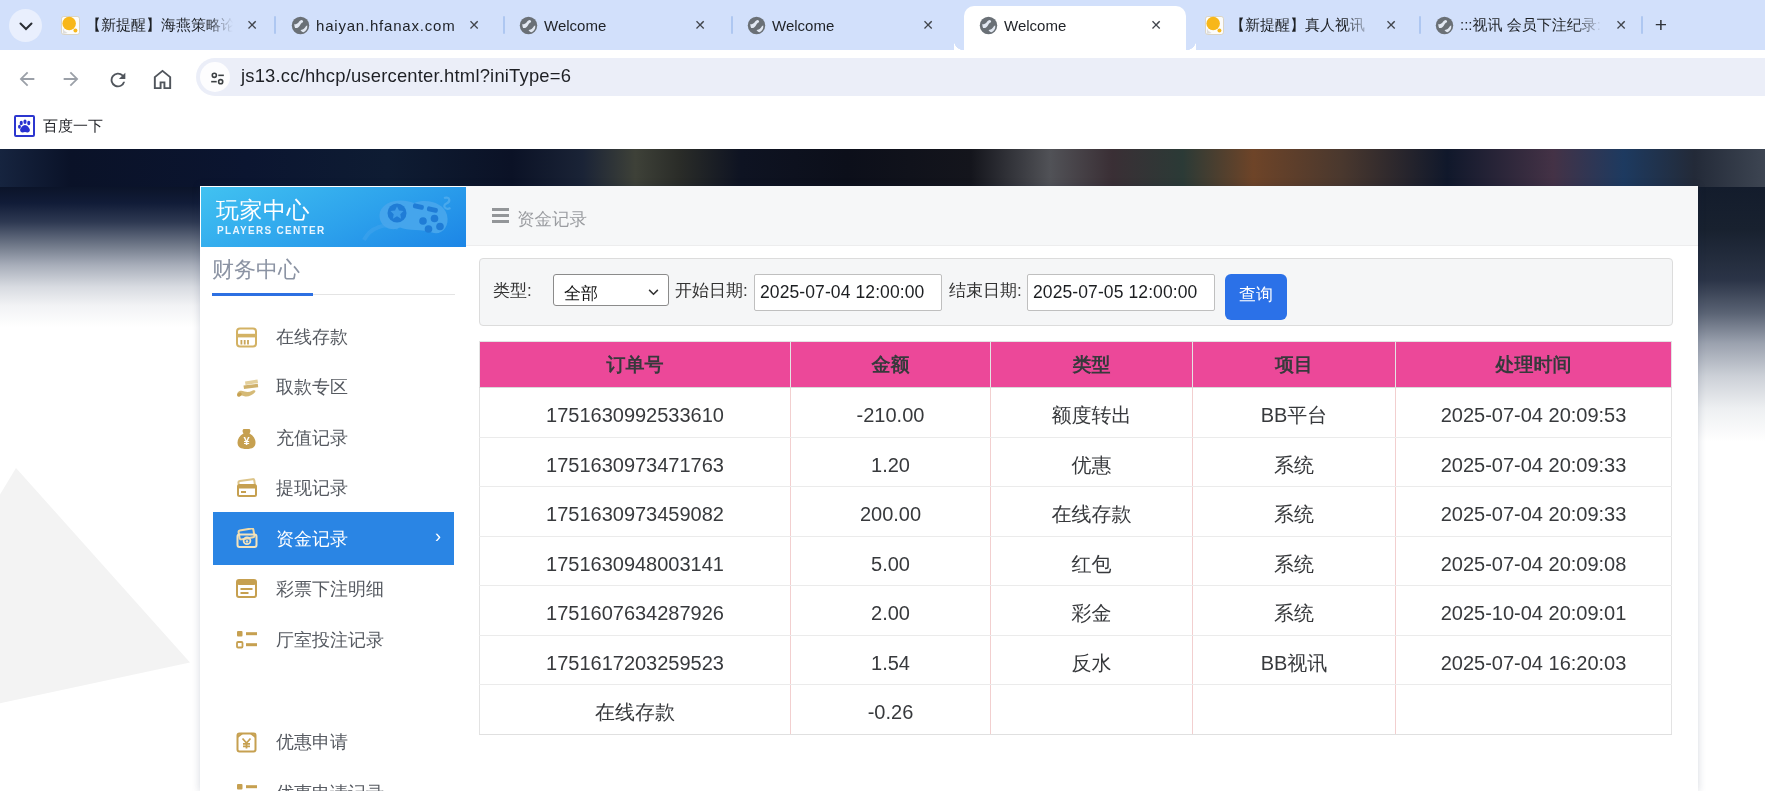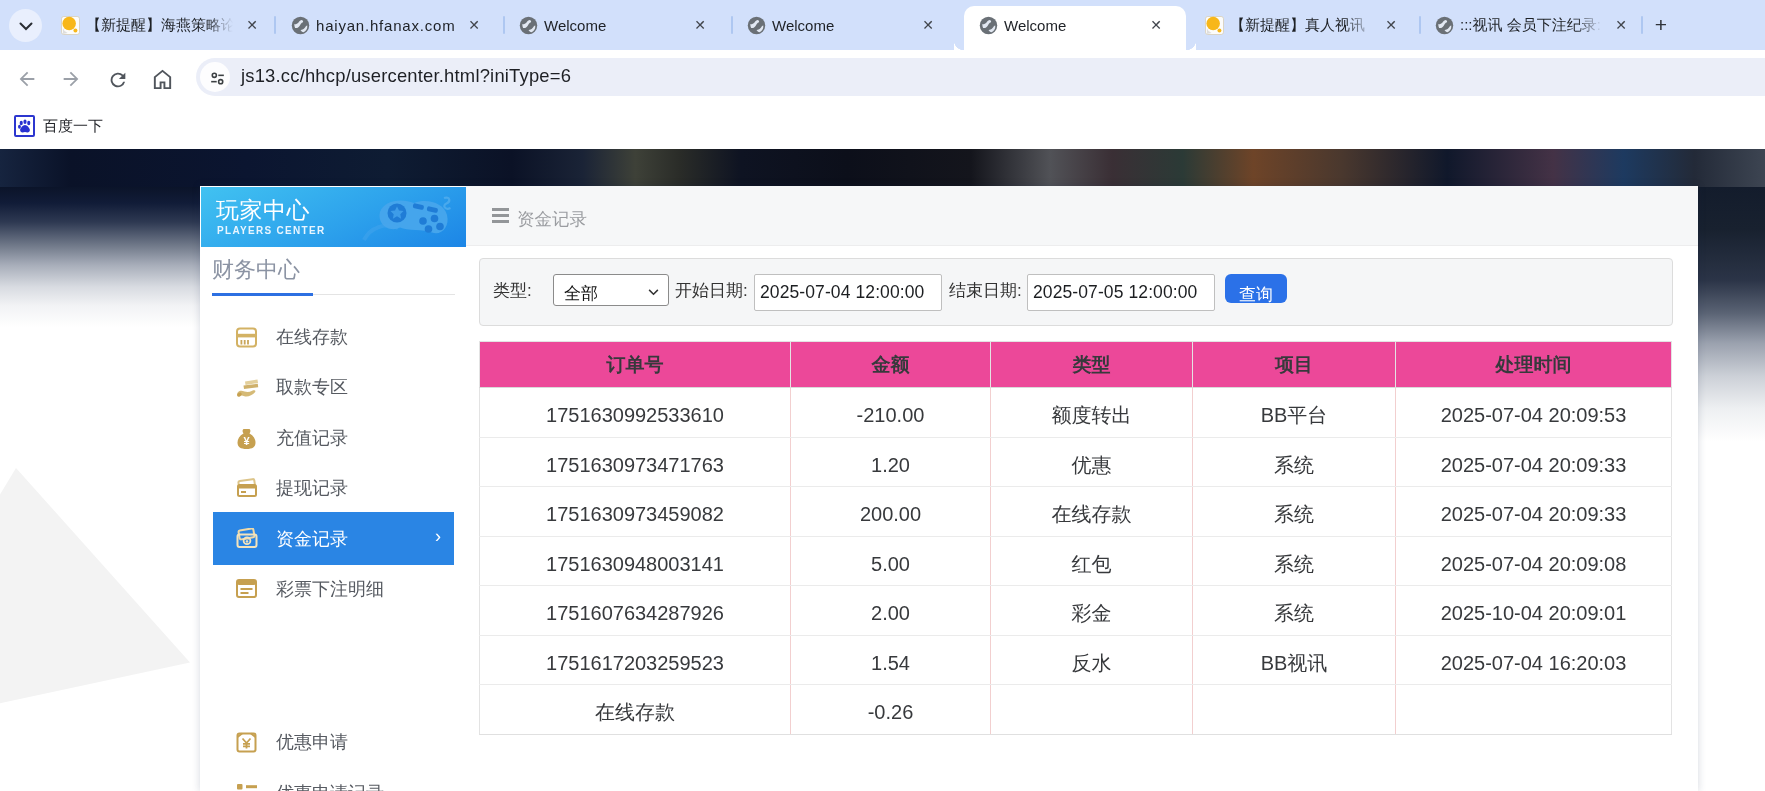--- a/index.html
+++ b/index.html
@@ -56,21 +56,21 @@
 
 #content{position:absolute;left:266px;top:0;width:1232px;height:606px;background:#fff}
 #chead{position:absolute;left:0;top:0;width:1232px;height:60px;background:#f6f7f8;border-bottom:1px solid #ededee}
 #ham{position:absolute;left:26px;top:22px;width:17px;height:15px}
 #cheadt{position:absolute;left:51px;top:21px;font-size:17.5px;color:#9b9da1;font-weight:300}
 #fbox{position:absolute;left:13px;top:72px;width:1194px;height:68px;background:#f5f6f7;border:1px solid #dcdcdc;border-radius:4px}
 .flab{position:absolute;top:20px;font-size:17px;color:#333}
 #fsel{position:absolute;left:73px;top:15px;width:116px;height:32px;background:#fff;border:1px solid #8b8b8b;border-radius:3px;font-size:17px;color:#111;padding:7px 6px 0 10px}
 #fsel .chev{position:absolute;right:9px;top:14px}
 .finp{position:absolute;top:15px;width:188px;height:37px;background:#fff;border:1px solid #bfbfbf;border-radius:2px;font-size:17.5px;color:#1c1e21;padding:7px 0 0 5px;letter-spacing:0.1px}
-#fbtn{position:absolute;left:745px;top:15px;width:62px;height:29px;background:#2b71e8;border-radius:6px;color:#fff;font-size:17px;text-align:center;padding-top:9px}
+#fbtn{position:absolute;left:745px;top:15px;width:62px;height:46px;background:#2b71e8;border-radius:6px;color:#fff;font-size:17px;text-align:center;padding-top:9px}
 table{position:absolute;left:13px;top:155px;width:1192px;border-collapse:collapse;table-layout:fixed;font-size:20px;color:#37393c}
 th{background:#ec4899;font-weight:bold;font-size:19px;height:46px;border:1px solid #e3e3e3;border-bottom:1px solid #d9d9d9}
 td{height:49.5px;padding-top:7px;text-align:center;border-bottom:1px solid #ebebeb;border-left:1px solid #f2cfcf;border-right:1px solid #f2cfcf}
 td:first-child,th:first-child{border-left:1px solid #e3e3e3}
 td:last-child,th:last-child{border-right:1px solid #e3e3e3}
 tr:last-child td{border-bottom:1px solid #e0e0e0}
 </style>
 </head>
 <body>
 
@@ -260,20 +260,31 @@
           <span class="ar">›</span>
         </div>
       <div class="mi" style="top:378px">
           <span class="ic"><svg width="21" height="19" viewBox="0 0 21 19">
               <rect x="1" y="1" width="19" height="17" rx="2" fill="none" stroke="#c6a050" stroke-width="2"></rect>
               <rect x="1" y="1" width="19" height="5" rx="2" fill="#c6a050"></rect>
               <rect x="4.5" y="9" width="12" height="2" fill="#c6a050"></rect>
               <rect x="4.5" y="13" width="8" height="2" fill="#c6a050"></rect>
             </svg></span>
           <span class="mt">彩票下注明细</span>
+        </div>
+      <div class="mi" style="top:429px">
+          <span class="ic"><svg width="22" height="20" viewBox="0 0 22 20">
+              <g fill="#c6a050">
+                <rect x="1" y="1" width="5.5" height="5.5" rx="1"></rect>
+                <rect x="10" y="2.2" width="11" height="3"></rect>
+                <rect x="1" y="12" width="5.5" height="5.5" rx="1" fill="none" stroke="#c6a050" stroke-width="1.8"></rect>
+                <rect x="10" y="13.2" width="11" height="3"></rect>
+              </g>
+            </svg></span>
+          <span class="mt">厅室投注记录</span>
         </div>
       <div class="mi" style="top:531px">
           <span class="ic"><svg width="21" height="21" viewBox="0 0 21 21">
               <rect x="1.5" y="1.5" width="18" height="18" rx="2" fill="none" stroke="#c6a050" stroke-width="2"></rect>
               <path d="M1.5 5 L6 1.5 M15 1.5 L19.5 5" stroke="#c6a050" stroke-width="2"></path>
               <path d="M6.5 6.5 l4 4.5 4-4.5 M10.5 11 v5.5 M7 11.8 h7 M7 14.3 h7" stroke="#c6a050" stroke-width="1.8" fill="none"></path>
             </svg></span>
           <span class="mt">优惠申请</span>
         </div>
       <div class="mi" style="top:582px">

